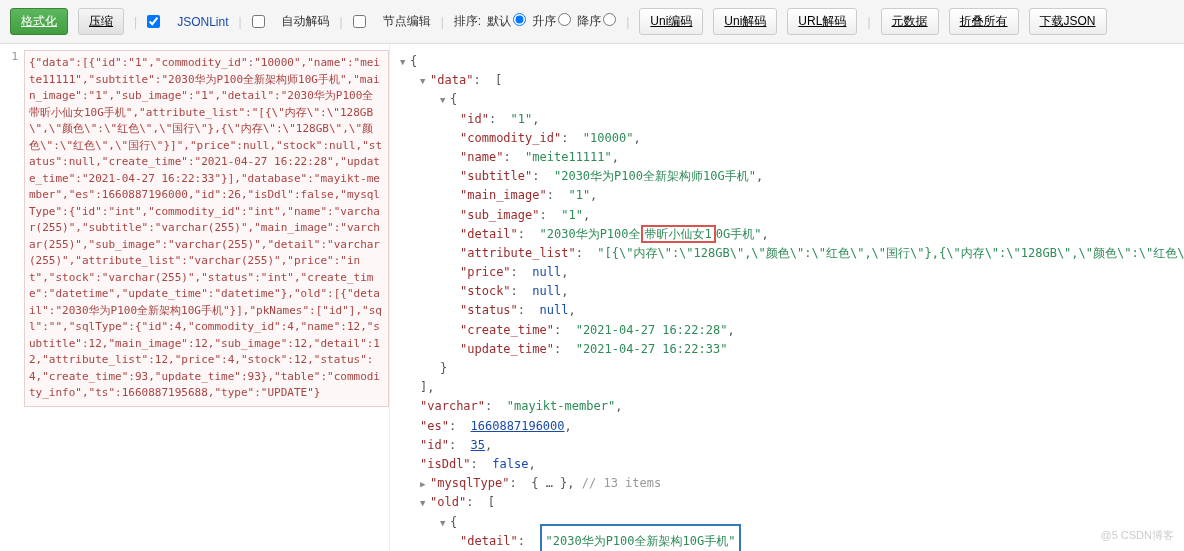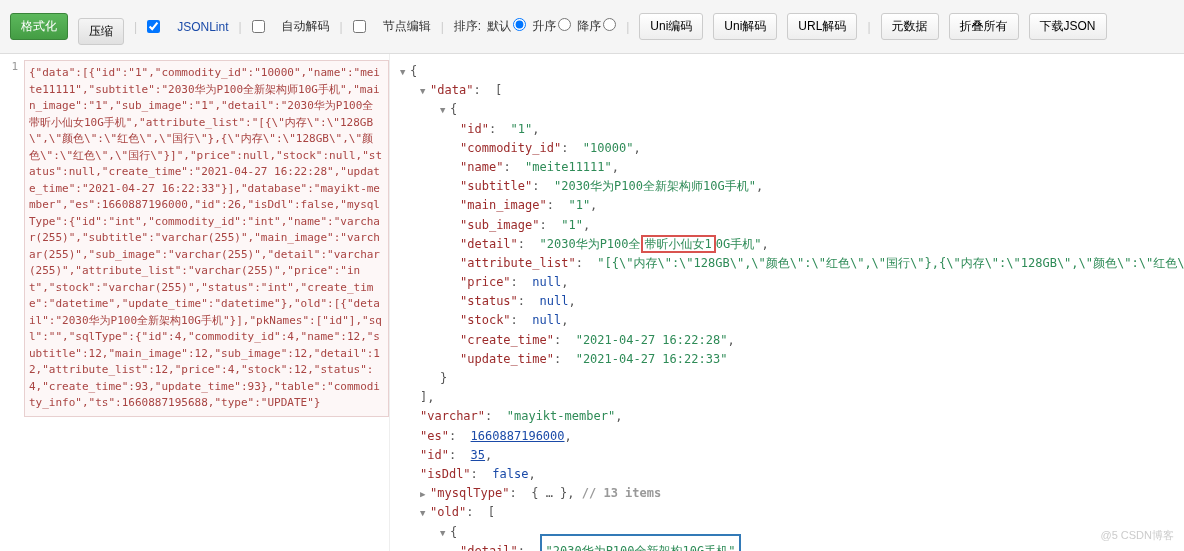--- a/index.html
+++ b/index.html
@@ -1,20 +1,20 @@
 <!DOCTYPE html>
 <html><head>
 <meta charset="utf-8">
 <style>
 * { margin:0; padding:0; box-sizing:border-box; }
 body { font-family:Arial,"Microsoft YaHei",sans-serif; font-size:12px; background:#fff; color:#333; }
 .toolbar { display:flex; align-items:center; gap:10px; padding:8px 10px; background:#f5f5f5; border-bottom:1px solid #ddd; flex-wrap:wrap; }
-.btn { padding:4px 10px; border:1px solid #ccc; background:linear-gradient(#fff,#eee); border-radius:3px; cursor:pointer; font-size:12px; }
+.btn { padding:4px 10px; border:1px solid #ccc; background:linear-gradient(#fff,#eee); border-radius:3px; cursor:pointer; font-size:12px;text-decoration:underline; }
 .btn-primary { background:linear-gradient(#5cb85c,#449d44); color:#fff; border-color:#398439; }
-.btn-gray { background:linear-gradient(#f5f5f5,#e0e0e0);margin-top:10px; }
+.btn-gray { background:linear-gradient(#f5f5f5,#e0e0e0); }
 .chk-label { display:flex; align-items:center; gap:17px; }
 .sep { color:#ccc; }
 .group { display:flex; align-items:center; gap:6px; }
 .radio-label { display:flex; align-items:flex-start; gap:2px; }
 .main { display:flex; height:calc(100vh - 40px); }
 .left { width:390px; border-right:1px solid #eee; padding:6px 0 6px 6px; overflow:auto; }
 .gutter { float:left; width:16px; color:#999; text-align:right; padding-right:4px; font-family:Consolas,monospace; font-size:11px; }
 .raw { margin-left:18px; background:#fdf7f7; border:1px solid #e8d0d0; padding:4px; font-family:Consolas,monospace; font-size:11px; line-height:1.5; word-break:break-all; color:#a94442; }
 .right { flex:1; padding:8px 10px; overflow:auto; font-family:Consolas,monospace; font-size:12px; line-height:1.6; }
 .tree .row { white-space:nowrap; }
@@ -23,21 +23,21 @@
 .caret.closed::before { content:"▶"; font-size:9px; }
 .key { color:#9c2b2b;text-align:right; }
 .key::before { content:'"'; }
 .key::after { content:'"'; }
 .str { color:#2e8b57; }
 .str::before { content:'"'; }
 .str::after { content:'"'; }
 .num { color:#1a4aa8;text-decoration:underline; }
 .null { color:#1a4aa8; }
 .punct { color:#555; }
-.comment { color:#999;font-weight:bold; }
+.comment { color:#999; }
 .ind0{padding-left:0}.ind1{padding-left:20px}.ind2{padding-left:40px}.ind3{padding-left:60px}
 .box-red { border:2px solid #d9534f; padding:0 2px; }
 .box-blue { border:2px solid #337ab7; padding:8px 4px; }
 .watermark { position:fixed; bottom:8px; right:10px; color:#ccc; font-size:11px;text-align:right; }
 </style>
 </head>
 <body>
 
 <div class="toolbar">
   <button class="btn btn-primary">格式化</button>
@@ -95,22 +95,22 @@
     <div class="row ind2"><span class="caret open"></span><span class="punct">{</span></div>
     <div class="row ind3"><span class="key">id</span><span class="punct">: &nbsp;</span><span class="str">1</span><span class="punct">,</span></div>
     <div class="row ind3"><span class="key">commodity_id</span><span class="punct">: &nbsp;</span><span class="str">10000</span><span class="punct">,</span></div>
     <div class="row ind3"><span class="key">name</span><span class="punct">: &nbsp;</span><span class="str">meite11111</span><span class="punct">,</span></div>
     <div class="row ind3"><span class="key">subtitle</span><span class="punct">: &nbsp;</span><span class="str">2030华为P100全新架构师10G手机</span><span class="punct">,</span></div>
     <div class="row ind3"><span class="key">main_image</span><span class="punct">: &nbsp;</span><span class="str">1</span><span class="punct">,</span></div>
     <div class="row ind3"><span class="key">sub_image</span><span class="punct">: &nbsp;</span><span class="str">1</span><span class="punct">,</span></div>
     <div class="row ind3"><span class="key">detail</span><span class="punct">: &nbsp;</span><span class="str"><span>2030华为P100全</span><span class="box-red">带昕小仙女1</span><span>0G手机</span></span><span class="punct">,</span></div>
     <div class="row ind3"><span class="key">attribute_list</span><span class="punct">: &nbsp;</span><span class="str">[{\"内存\":\"128GB\",\"颜色\":\"红色\",\"国行\"},{\"内存\":\"128GB\",\"颜色\":\"红色\",\"国行\"}]</span></div>
     <div class="row ind3"><span class="key">price</span><span class="punct">: &nbsp;</span><span class="null">null</span><span class="punct">,</span></div>
+    <div class="row ind3"><span class="key">stock</span><span class="punct">: &nbsp;</span><span class="null">null</span><span class="punct">,</span></div>
     <div class="row ind3"><span class="key">status</span><span class="punct">: &nbsp;</span><span class="null">null</span><span class="punct">,</span></div>
-    <div class="row ind3"><span class="key">stock</span><span class="punct">: &nbsp;</span><span class="null">null</span><span class="punct">,</span></div>
     <div class="row ind3"><span class="key">create_time</span><span class="punct">: &nbsp;</span><span class="str">2021-04-27 16:22:28</span><span class="punct">,</span></div>
     <div class="row ind3"><span class="key">update_time</span><span class="punct">: &nbsp;</span><span class="str">2021-04-27 16:22:33</span></div>
     <div class="row ind2"><span class="punct">}</span></div>
     <div class="row ind1"><span class="punct">],</span></div>
     <div class="row ind1"><span class="key">varchar</span><span class="punct">: &nbsp;</span><span class="str">mayikt-member</span><span class="punct">,</span></div>
     <div class="row ind1"><span class="key">es</span><span class="punct">: &nbsp;</span><span class="num">1660887196000</span><span class="punct">,</span></div>
     <div class="row ind1"><span class="key">id</span><span class="punct">: &nbsp;</span><span class="num">35</span><span class="punct">,</span></div>
     <div class="row ind1"><span class="key">isDdl</span><span class="punct">: &nbsp;</span><span class="null">false</span><span class="punct">,</span></div>
     <div class="row ind1"><span class="caret closed"></span><span class="key">mysqlType</span><span class="punct">: &nbsp;{ </span><span class="punct">…</span><span class="punct"> }, </span><span class="comment">// 13 items</span></div>
     <div class="row ind1"><span class="caret open"></span><span class="key">old</span><span class="punct">: &nbsp;[</span></div>

